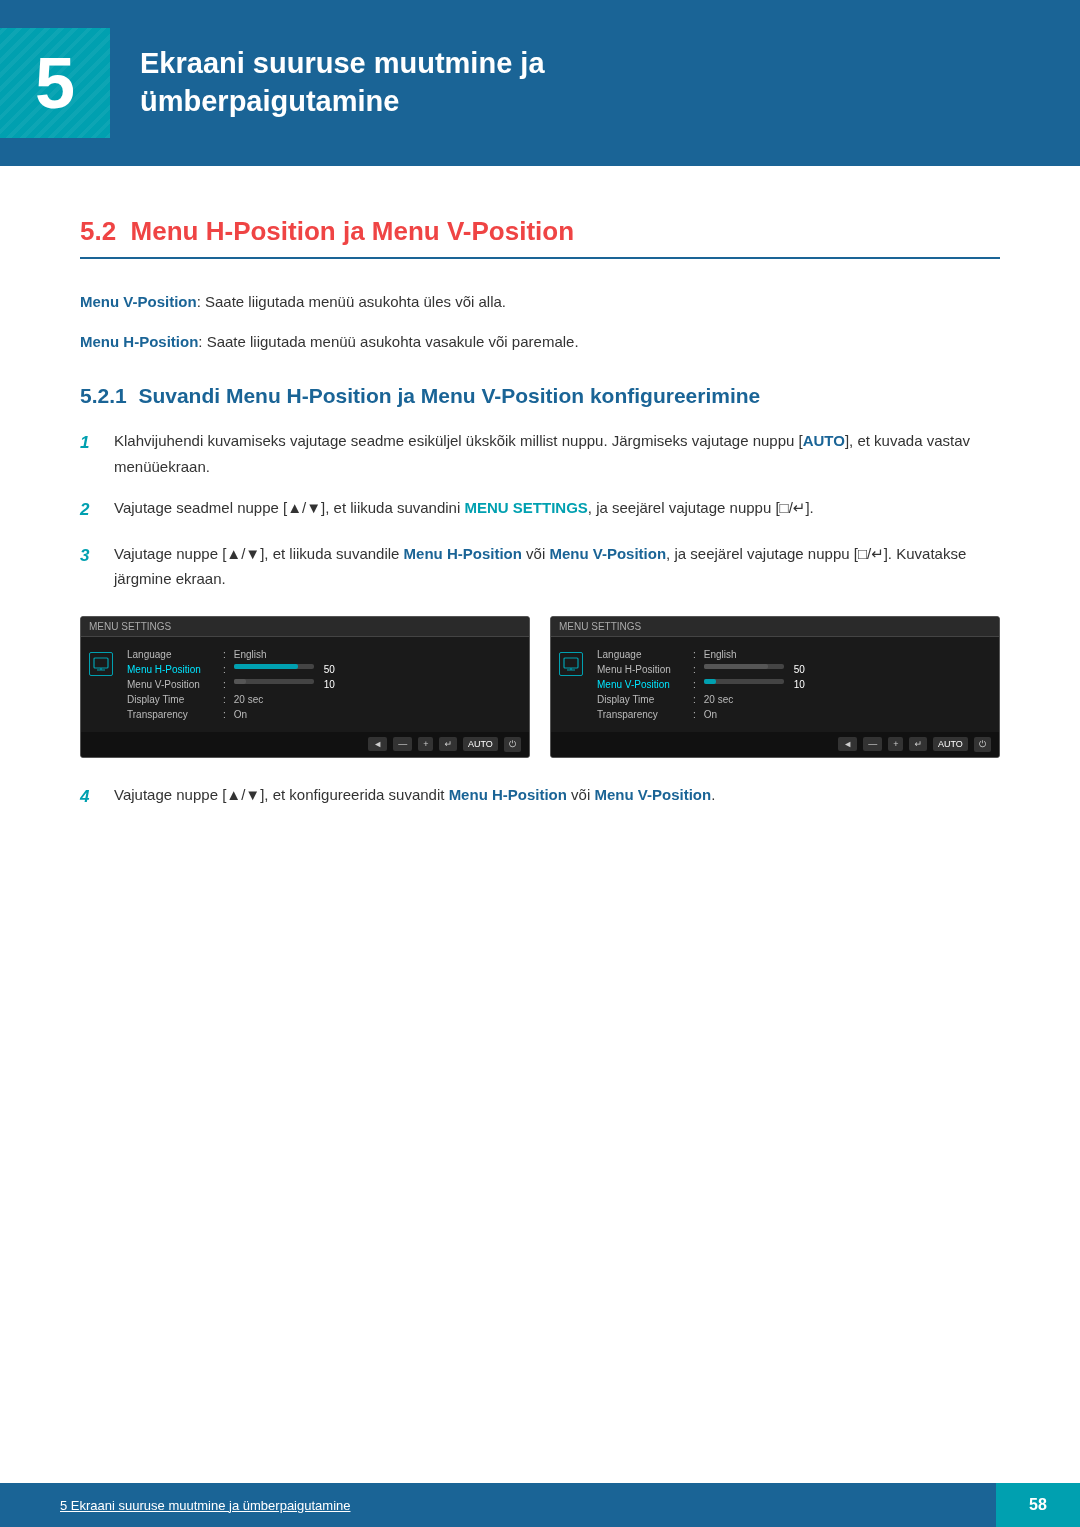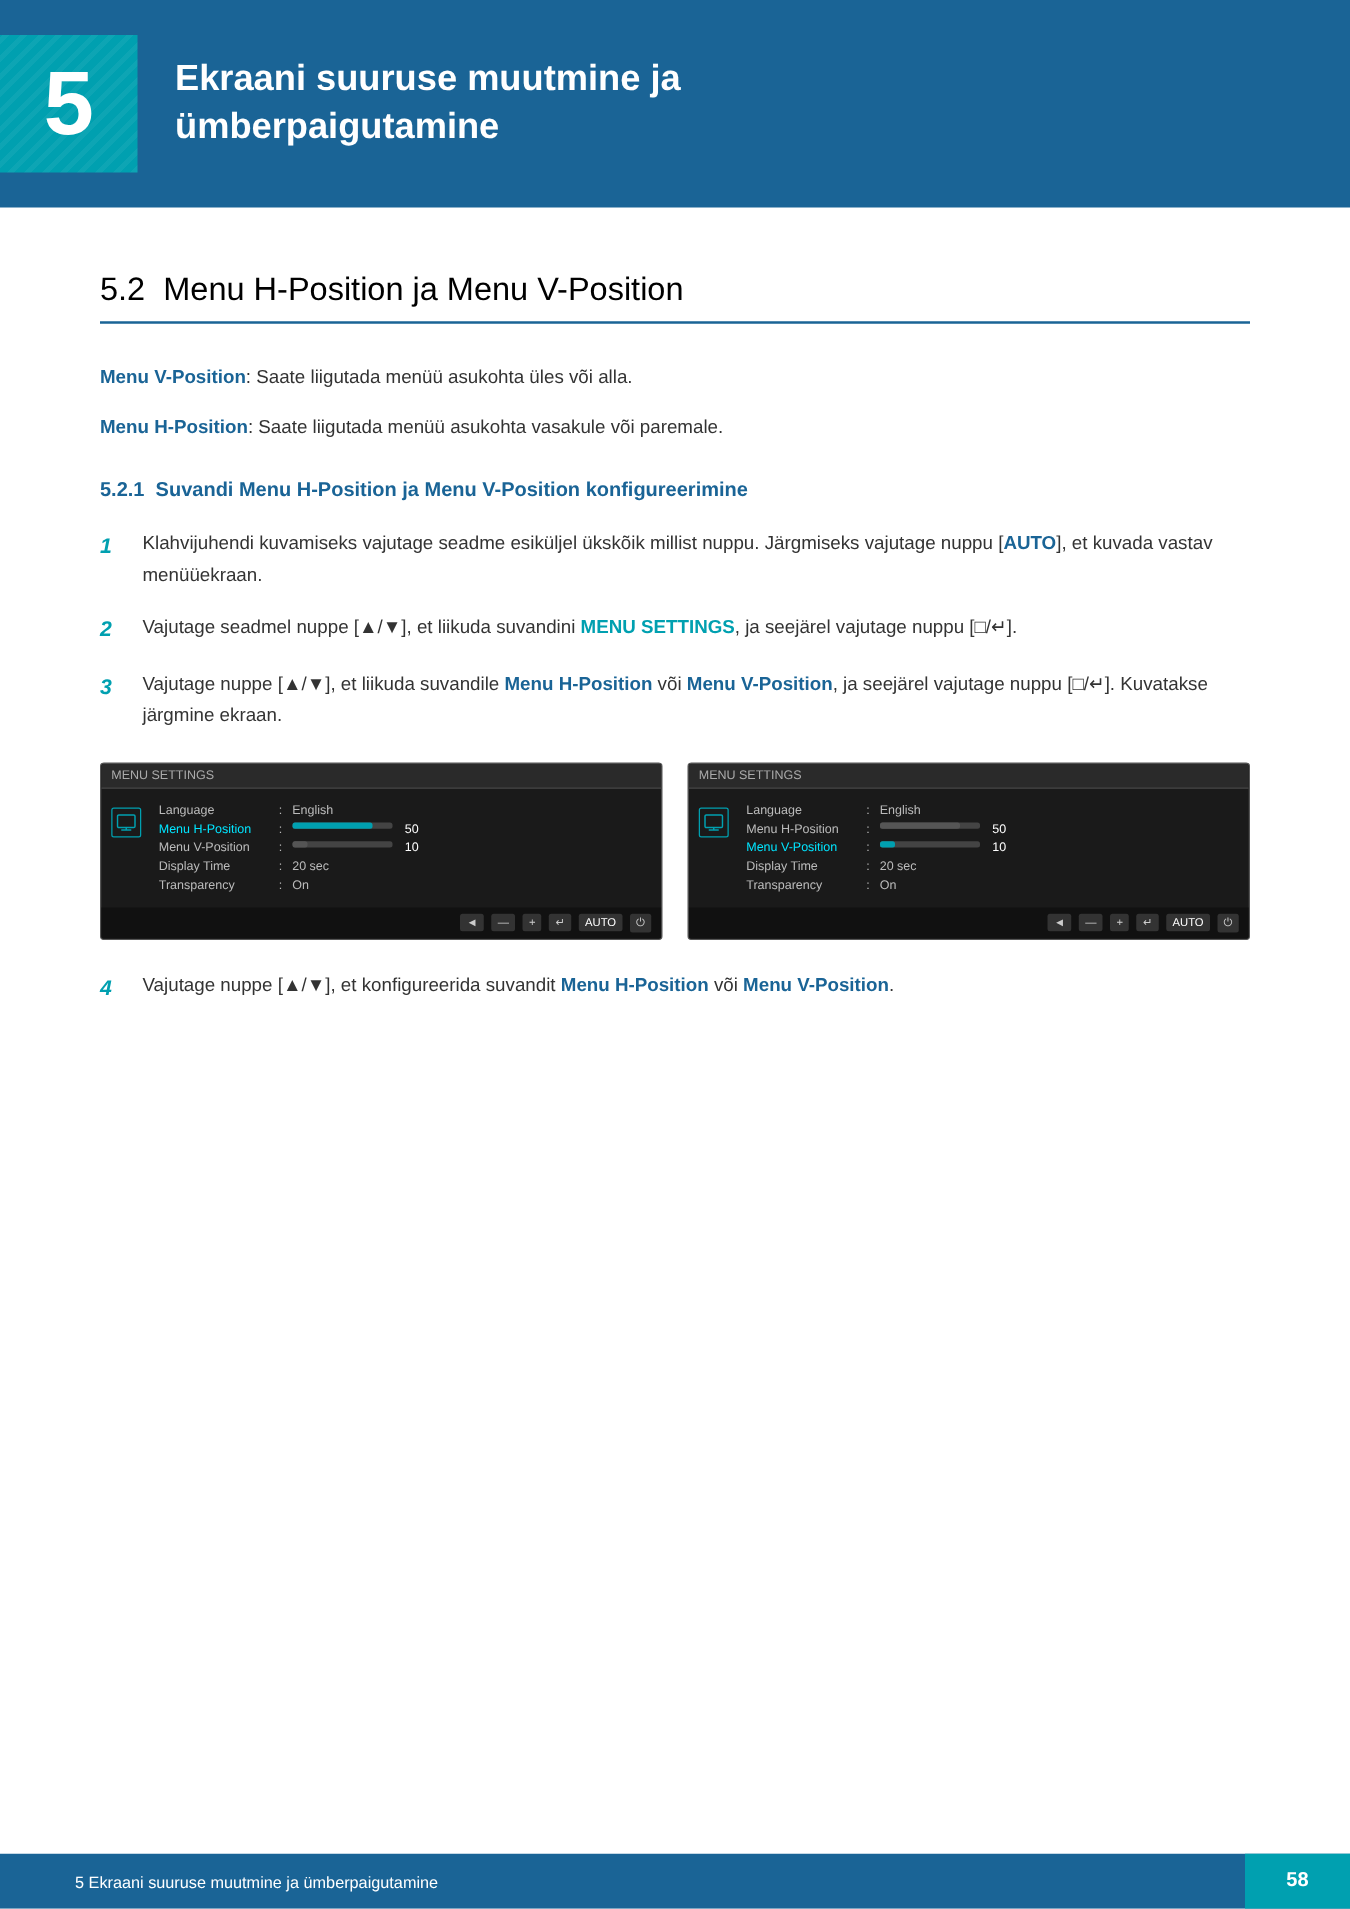--- a/index.html
+++ b/index.html
@@ -57,42 +57,42 @@
     }
 
     
     .content {
       padding: 50px 80px 80px 80px;
     }
 
     
     .section-heading {
       font-size: 26px;
-      font-weight: normal;
-      color: #000000;
+      font-weight: bold;
+      color: #ef4444;
       border-bottom: 2px solid #1a6496;
       padding-bottom: 10px;
       margin-bottom: 30px;
     }
 
     
     .intro-para {
       font-size: 15px;
       line-height: 1.7;
       margin-bottom: 14px;
       color: #333;
     }
     .intro-para strong {
       color: #1a6496;
       font-weight: bold;
     }
 
     
     .subsection-heading {
-      font-size: 16px;
+      font-size: 21px;
       font-weight: bold;
       color: #1a6496;
       margin-bottom: 20px;
       margin-top: 30px;
     }
 
     
     .numbered-list {
       list-style: none;
       padding: 0;
@@ -261,20 +261,21 @@
       display: flex;
       align-items: center;
       justify-content: flex-end;
       padding: 0 0 0 40px;
     }
     .footer-text {
       color: #fff;
       font-size: 13px;
       flex: 1;
       padding-left: 20px;
+      text-decoration: underline;
     }
     .footer-page {
       background: #00a0b0;
       color: #fff;
       font-size: 16px;
       font-weight: bold;
       width: 84px;
       height: 44px;
       display: flex;
       align-items: center;

